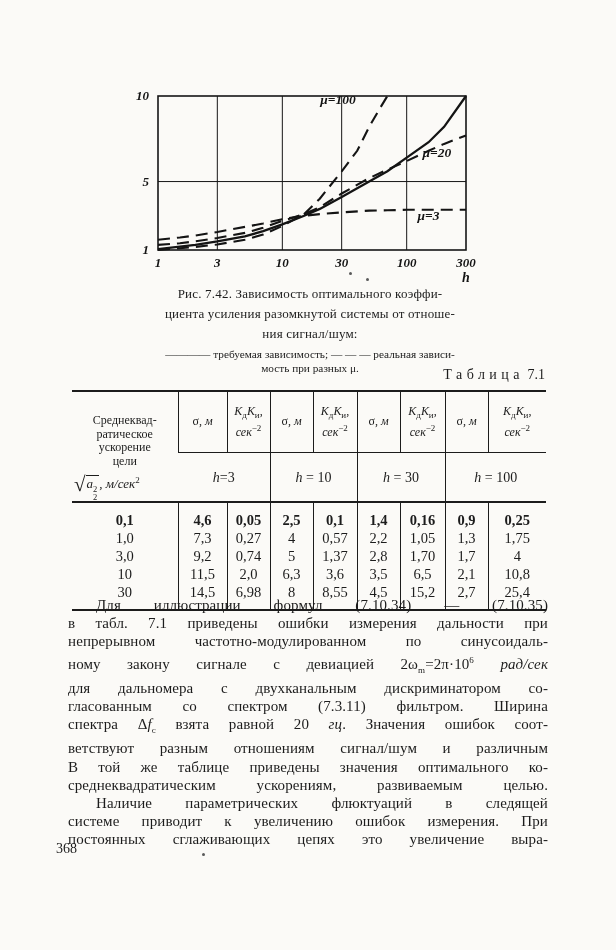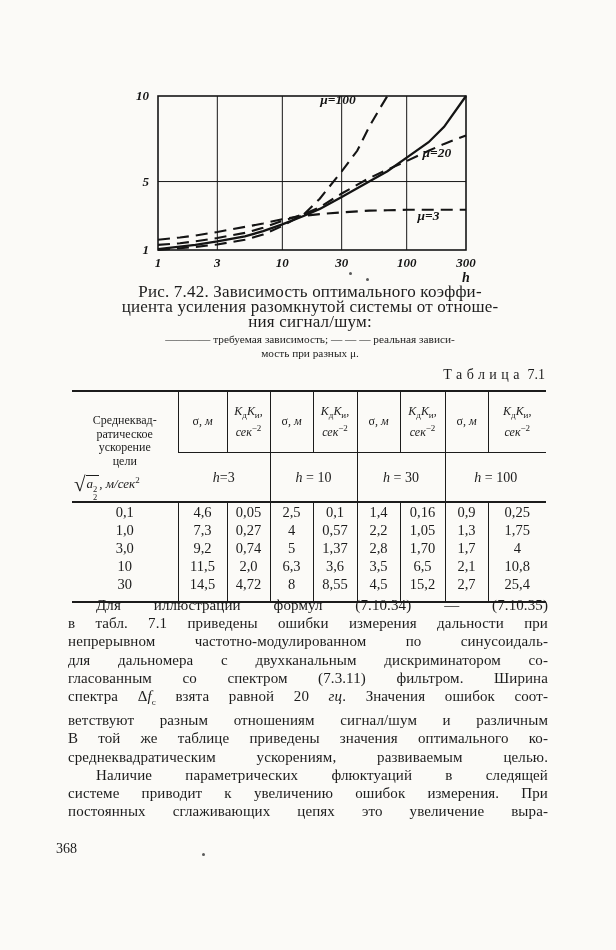--- a/index.html
+++ b/index.html
@@ -7,36 +7,36 @@
     position:relative;width:616px;height:950px;margin:0 auto;
     background:#fbfaf7;color:#1c1c1c;
     font-family:"Liberation Serif","DejaVu Serif",serif;
     overflow:hidden;
   }
   
   .figwrap{position:absolute;top:76px;left:102px;width:445px;height:210px;}
   svg text{font-family:"Liberation Serif","DejaVu Serif",serif;fill:#141414;}
   
   .caption{position:absolute;top:284px;left:95px;width:430px;text-align:center;}
-  .cap-main{font-size:17px;line-height:15px;white-space:pre-line;letter-spacing:.2px;}
+  .cap-main{font-size:13px;line-height:20px;white-space:pre-line;letter-spacing:.2px;}
   .cap-legend{margin-top:3px;font-size:11.3px;line-height:14px;white-space:pre-line;}
   
   .tbl-title{position:absolute;top:367px;left:300px;width:245px;text-align:right;font-size:14px;}
   .tbl-title .w{letter-spacing:.32em;}
   table.t71{position:absolute;top:390px;left:72px;width:474px;border-collapse:collapse;
     border-top:2px solid #1c1c1c;border-bottom:2px solid #1c1c1c;table-layout:fixed;}
   .t71 th,.t71 td{font-weight:normal;padding:0;margin:0;}
   .t71 thead th{font-size:12px;line-height:13px;text-align:center;vertical-align:middle;}
   .t71 th.pair{border-bottom:1px solid #1c1c1c;height:52px;}
   .t71 th.hrow{border-bottom:2px solid #1c1c1c;height:42px;font-size:14px;}
   .t71 td,.t71 th{border-left:1px solid #1c1c1c;}
   .t71 td:first-child,.t71 th:first-child{border-left:none;}
   .t71 th.c1{border-bottom:2px solid #1c1c1c;font-size:12px;line-height:13.5px;text-align:center;vertical-align:top;padding-top:22px;}
   .t71 tbody td{font-size:14.5px;line-height:18px;text-align:center;vertical-align:middle;}
-  .t71 tbody tr:first-child td{}
+  .t71 tbody tr:first-child td{padding-top:8px;font-weight:bold;}
   .t71 tbody tr:last-child td{padding-bottom:8px;}
   .frm{display:block;text-align:left;font-size:13px;margin:6px 0 0 2px;white-space:nowrap;}
   .rad{font-size:21px;font-weight:normal;vertical-align:-3px;}
   .ovl{border-top:1px solid #1c1c1c;padding:0 2px 0 1px;}
   .stk{display:inline-flex;flex-direction:column;font-size:8.5px;line-height:8px;vertical-align:-4px;}
   sub,sup{font-size:9px;}
   
   .bodytext{position:absolute;top:596px;left:68px;width:480px;font-size:15px;}
   .tline{line-height:18.2px;text-align:justify;text-align-last:justify;letter-spacing:.1px;}
   .tline.ind{text-indent:28px;}
@@ -165,35 +165,36 @@
           <td>6,3</td>
           <td>3,6</td>
           <td>3,5</td>
           <td>6,5</td>
           <td>2,1</td>
           <td>10,8</td>
         </tr>
         <tr>
           <td>30</td>
           <td>14,5</td>
-          <td>4,72</td>
+          <td>6,98</td>
           <td>8</td>
           <td>8,55</td>
           <td>4,5</td>
           <td>15,2</td>
           <td>2,7</td>
           <td>25,4</td>
         </tr>
       </tbody>
   </table>
 
   <div class="bodytext">
       <div class="tline ind">Для иллюстрации формул (7.10.34) — (7.10.35)</div>
       <div class="tline">в табл. 7.1 приведены ошибки измерения дальности при</div>
       <div class="tline">непрерывном частотно-модулированном по синусоидаль-</div>
+      <div class="tline">ному закону сигнале с девиацией 2ω<sub>m</sub>=2π·10<sup>6</sup> <i>рад/сек</i></div>
       <div class="tline">для дальномера с двухканальным дискриминатором со-</div>
       <div class="tline">гласованным со спектром (7.3.11) фильтром. Ширина</div>
       <div class="tline">спектра Δ<i>f</i><sub>c</sub> взята равной 20 <i>гц</i>. Значения ошибок соот-</div>
       <div class="tline">ветствуют разным отношениям сигнал/шум и различным</div>
       <div class="tline">В той же таблице приведены значения оптимального ко-</div>
       <div class="tline">среднеквадратическим ускорениям, развиваемым целью.</div>
       <div class="tline ind">Наличие параметрических флюктуаций в следящей</div>
       <div class="tline">системе приводит к увеличению ошибок измерения. При</div>
       <div class="tline">постоянных сглаживающих цепях это увеличение выра-</div>
     </div>

